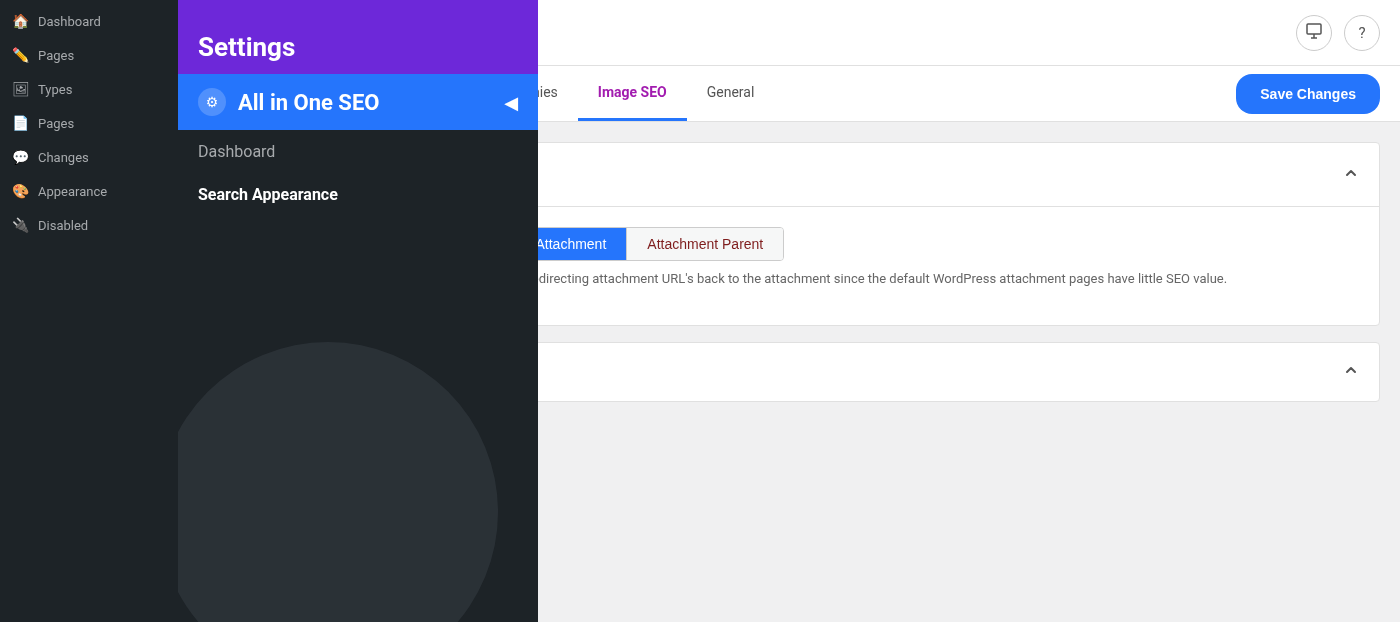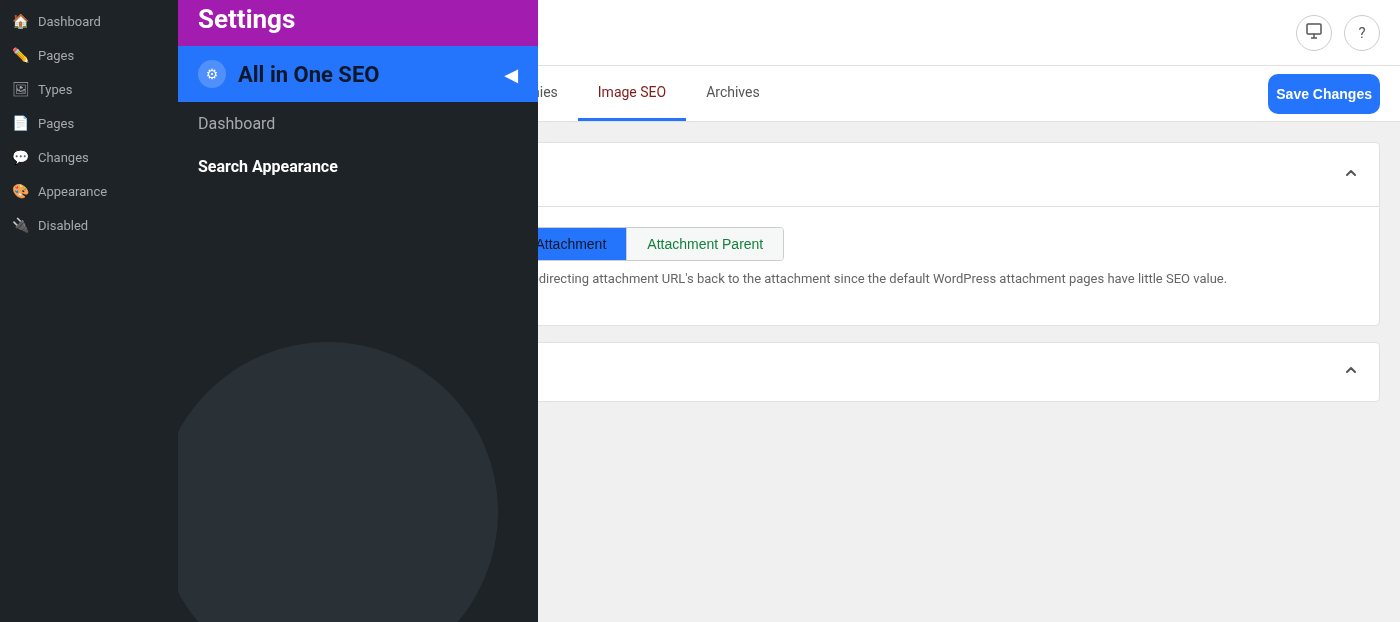--- a/index.html
+++ b/index.html
@@ -112,30 +112,30 @@
     }
     .tab {
       padding: 18px 20px;
       font-size: 14px;
       color: #555;
       cursor: pointer;
       border-bottom: 3px solid transparent;
       white-space: nowrap;
     }
     .tab.active {
-      color: #7f1d1d;
+      color: #a21caf;
       border-bottom: 3px solid #2575fc;
-      font-weight: 400;
+      font-weight: 700;
     }
     .save-changes-btn {
       background: #2575fc;
       color: #fff;
       border: none;
-      border-radius: 10px;
-      padding: 12px 8px;
+      border-radius: 16px;
+      padding: 12px 24px;
       font-size: 14px;
       font-weight: 600;
       cursor: pointer;
       white-space: nowrap;
     }
 
     
     .content-area {
       padding: 20px;
       overflow-y: auto;
@@ -197,28 +197,28 @@
       border-radius: 4px;
       overflow: hidden;
       width: fit-content;
     }
     .btn-option {
       padding: 8px 20px;
       font-size: 14px;
       cursor: pointer;
       background: #f6f7f7;
       border: none;
-      color: #15803d;
+      color: #7f1d1d;
     }
     .btn-option + .btn-option {
       border-left: 1px solid #ccc;
     }
     .btn-option.active {
       background: #2575fc;
-      color: #0f172a;
+      color: #ffffff;
     }
     .field-description {
       font-size: 13px;
       color: #666;
       margin-top: 8px;
       line-height: 1.5;
     }
 
     
     .section-card-empty {
@@ -239,25 +239,25 @@
       left: 0;
       top: 0;
       width: 360px;
       height: 622px;
       background: #1d2327;
       z-index: 100;
       display: flex;
       flex-direction: column;
     }
     .submenu-settings-label {
-      padding: 4px 20px 12px 20px;
+      padding: 32px 20px 12px 20px;
       font-size: 26px;
       font-weight: 700;
       color: #fff;
-      background: #a21caf;
+      background: #6d28d9;
     }
     .submenu-aioseo-item {
       background: #2575fc;
       display: flex;
       align-items: center;
       padding: 14px 20px;
       gap: 12px;
       cursor: pointer;
     }
     .submenu-aioseo-item .aioseo-icon {
@@ -267,21 +267,21 @@
       border-radius: 50%;
       display: flex;
       align-items: center;
       justify-content: center;
       color: white;
       font-size: 14px;
     }
     .submenu-aioseo-item .aioseo-label {
       font-size: 22px;
       font-weight: 700;
-      color: #0f172a;
+      color: #ffffff;
     }
     .submenu-arrow {
       margin-left: auto;
       color: #fff;
       font-size: 18px;
     }
     .submenu-link {
       padding: 12px 20px;
       font-size: 16px;
       color: #a7aaad;
@@ -379,21 +379,21 @@
       <div class="tab">
         <span>Content Types</span>
       </div>
       <div class="tab">
         <span>Taxonomies</span>
       </div>
       <div class="tab active">
         <span>Image SEO</span>
       </div>
       <div class="tab">
-        <span>Archives</span>
+        <span>General</span>
       </div>
     </div>
     <button class="save-changes-btn">Save Changes</button>
   </div>
 
   <div class="content-area">
 
     <div class="section-card">
       <div class="section-header">
         <div class="section-title">

